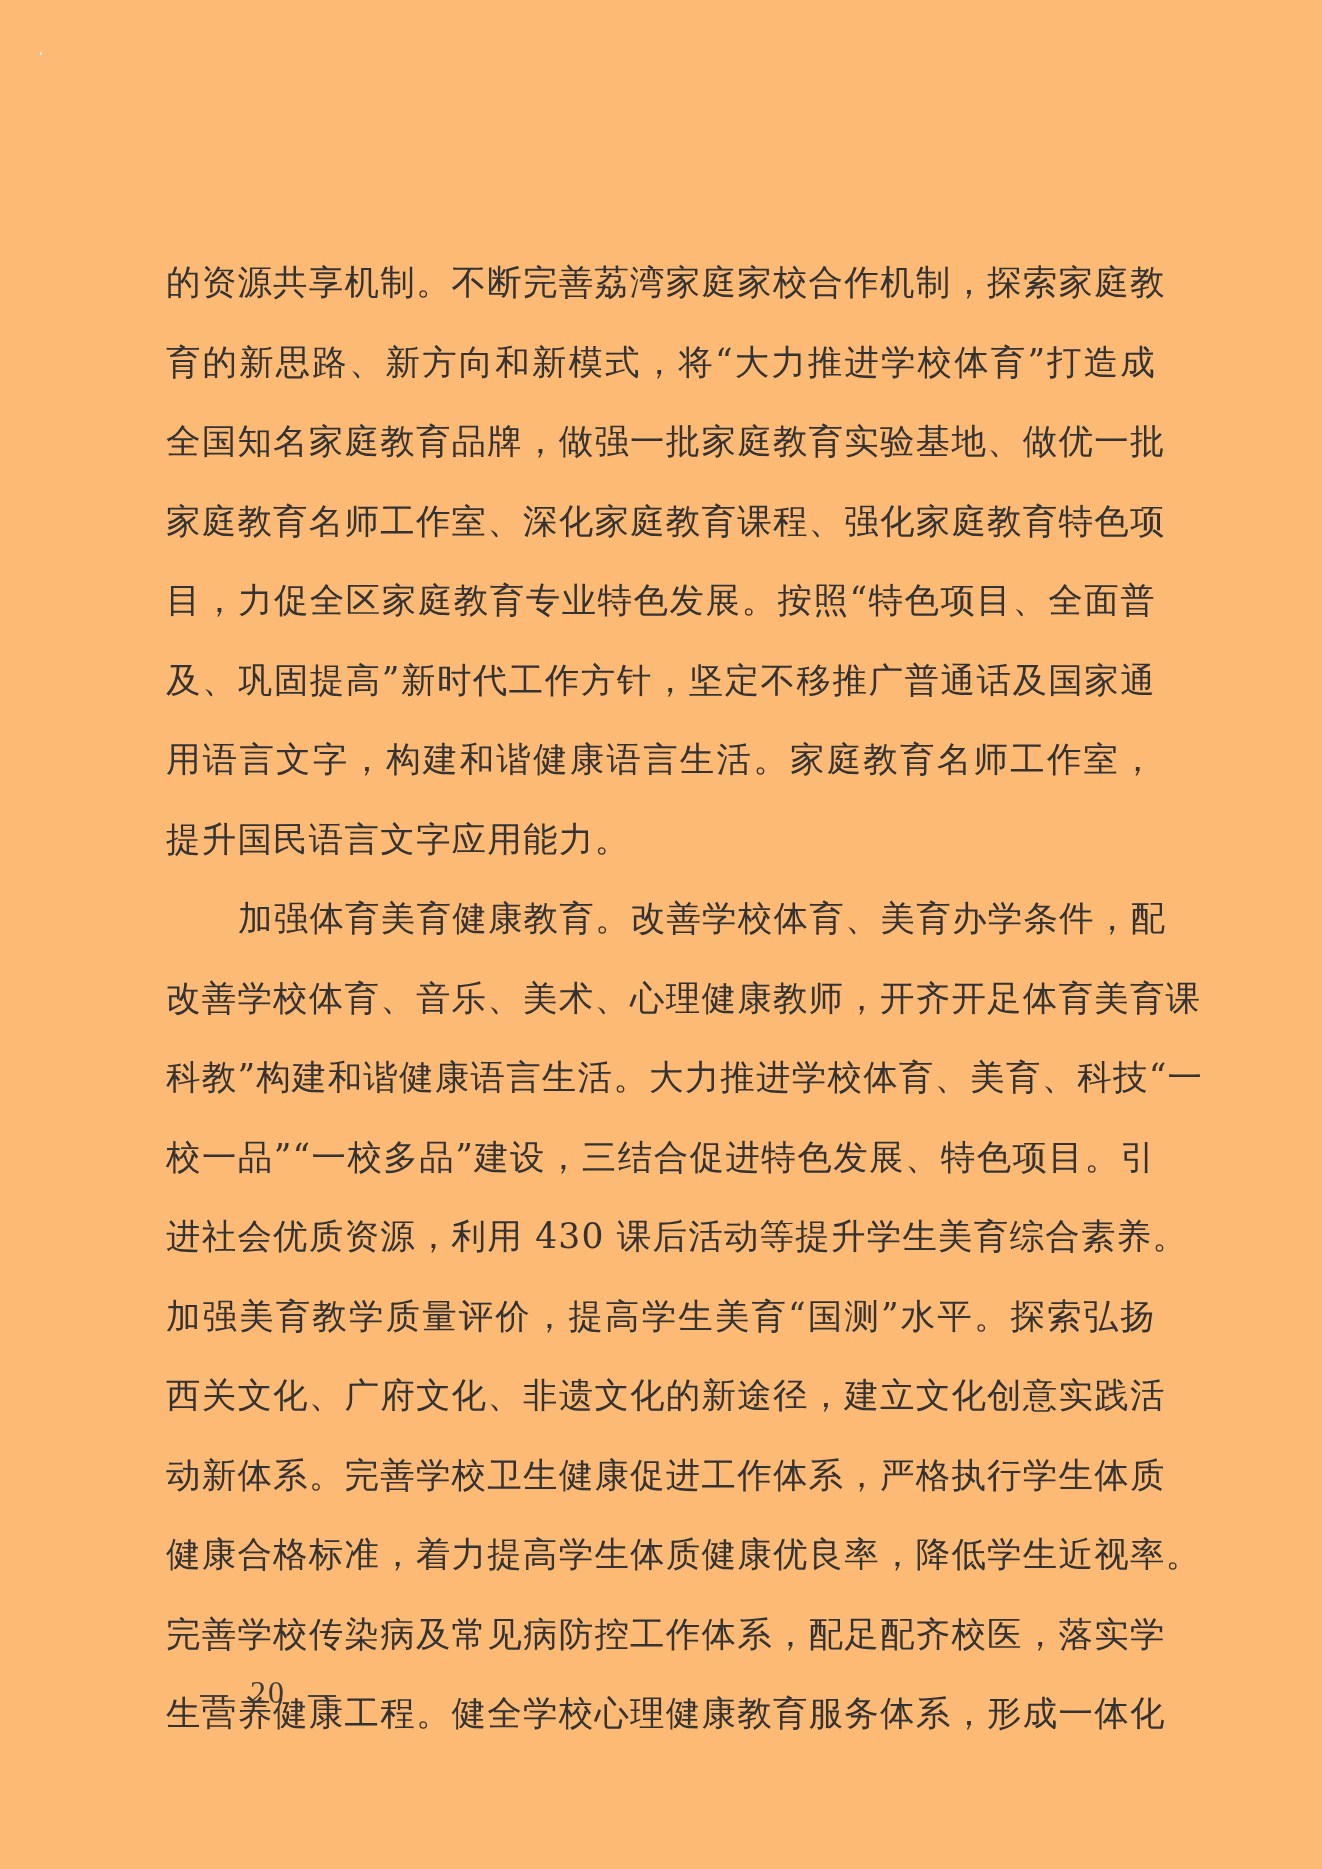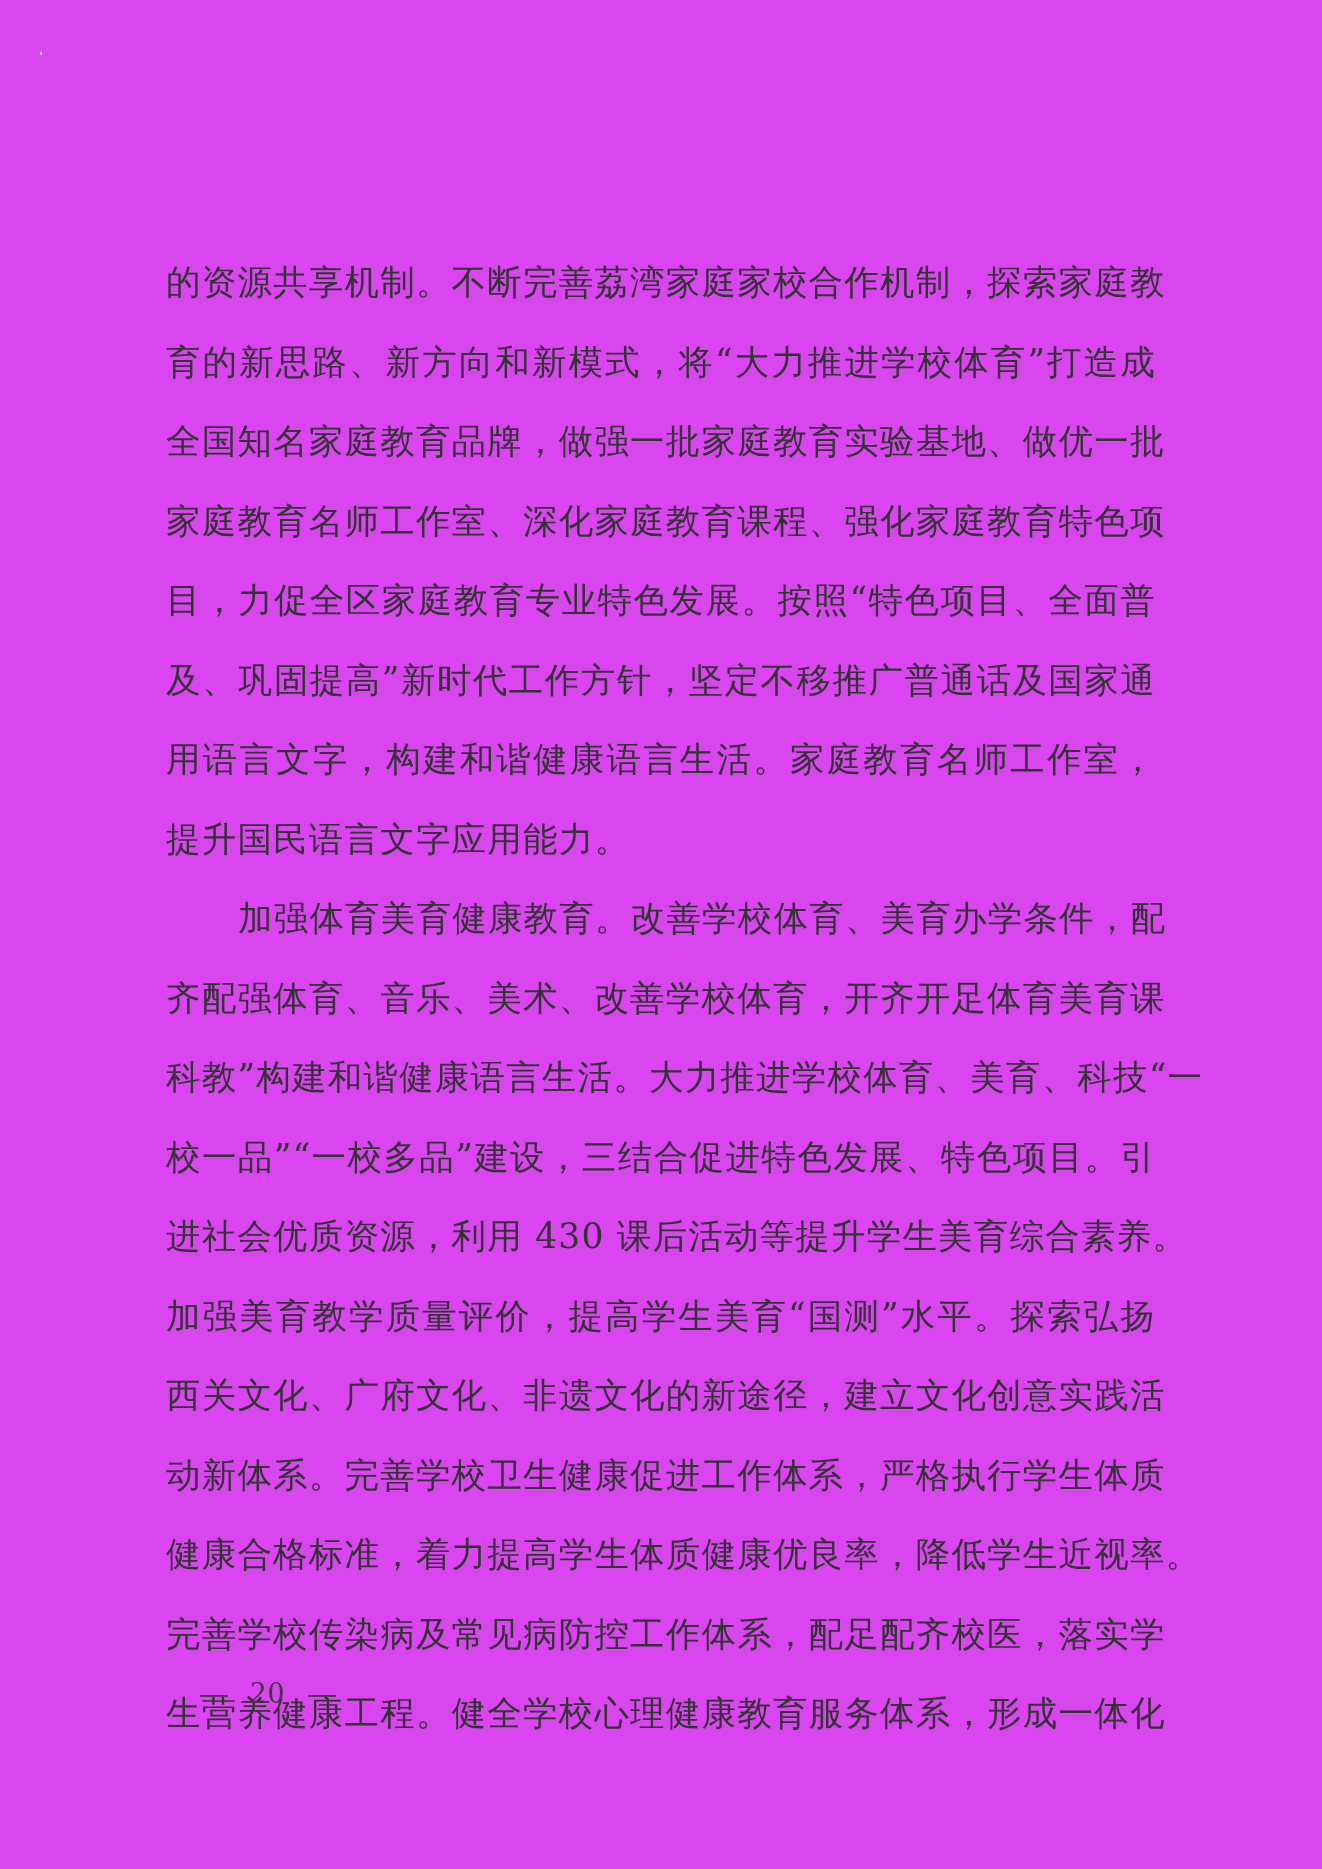--- a/index.html
+++ b/index.html
@@ -13,21 +13,21 @@
       position: relative;
       overflow: hidden;
       font-family: "DejaVu Serif", "Liberation Serif", serif;
       color: #2b2b2b;
     }
     .page {
       position: absolute;
       left: 0; top: 0;
       width: 1322px;
       height: 1869px;
-      background: #d946ef;
+      background: #fdba74;
     }
     .body-text {
       position: absolute;
       left: 166px;
       top: 243px;
       width: 990px;
     }
     .line {
       height: 79.5px;
       line-height: 79.5px;
@@ -86,21 +86,21 @@
     <div class="line">的资源共享机制。不断完善荔湾家庭家校合作机制，探索家庭教</div>
     <div class="line">育的新思路、新方向和新模式，将“大力推进学校体育”打造成</div>
     <div class="line">全国知名家庭教育品牌，做强一批家庭教育实验基地、做优一批</div>
     <div class="line">家庭教育名师工作室、深化家庭教育课程、强化家庭教育特色项</div>
     <div class="line">目，力促全区家庭教育专业特色发展。按照“特色项目、全面普</div>
     <div class="line">及、巩固提高”新时代工作方针，坚定不移推广普通话及国家通</div>
     <div class="line">用语言文字，构建和谐健康语言生活。家庭教育名师工作室，</div>
     <div class="line last">提升国民语言文字应用能力。</div>
 
     <div class="line indent">加强体育美育健康教育。改善学校体育、美育办学条件，配</div>
-    <div class="line">齐配强体育、音乐、美术、改善学校体育，开齐开足体育美育课</div>
+    <div class="line">改善学校体育、音乐、美术、心理健康教师，开齐开足体育美育课</div>
     <div class="line">科教”构建和谐健康语言生活。大力推进学校体育、美育、科技“一</div>
     <div class="line">校一品”“一校多品”建设，三结合促进特色发展、特色项目。引</div>
     <div class="line">进社会优质资源，利用 430 课后活动等提升学生美育综合素养。</div>
     <div class="line">加强美育教学质量评价，提高学生美育“国测”水平。探索弘扬</div>
     <div class="line">西关文化、广府文化、非遗文化的新途径，建立文化创意实践活</div>
     <div class="line">动新体系。完善学校卫生健康促进工作体系，严格执行学生体质</div>
     <div class="line">健康合格标准，着力提高学生体质健康优良率，降低学生近视率。</div>
     <div class="line">完善学校传染病及常见病防控工作体系，配足配齐校医，落实学</div>
     <div class="line">生营养健康工程。健全学校心理健康教育服务体系，形成一体化</div>
 

